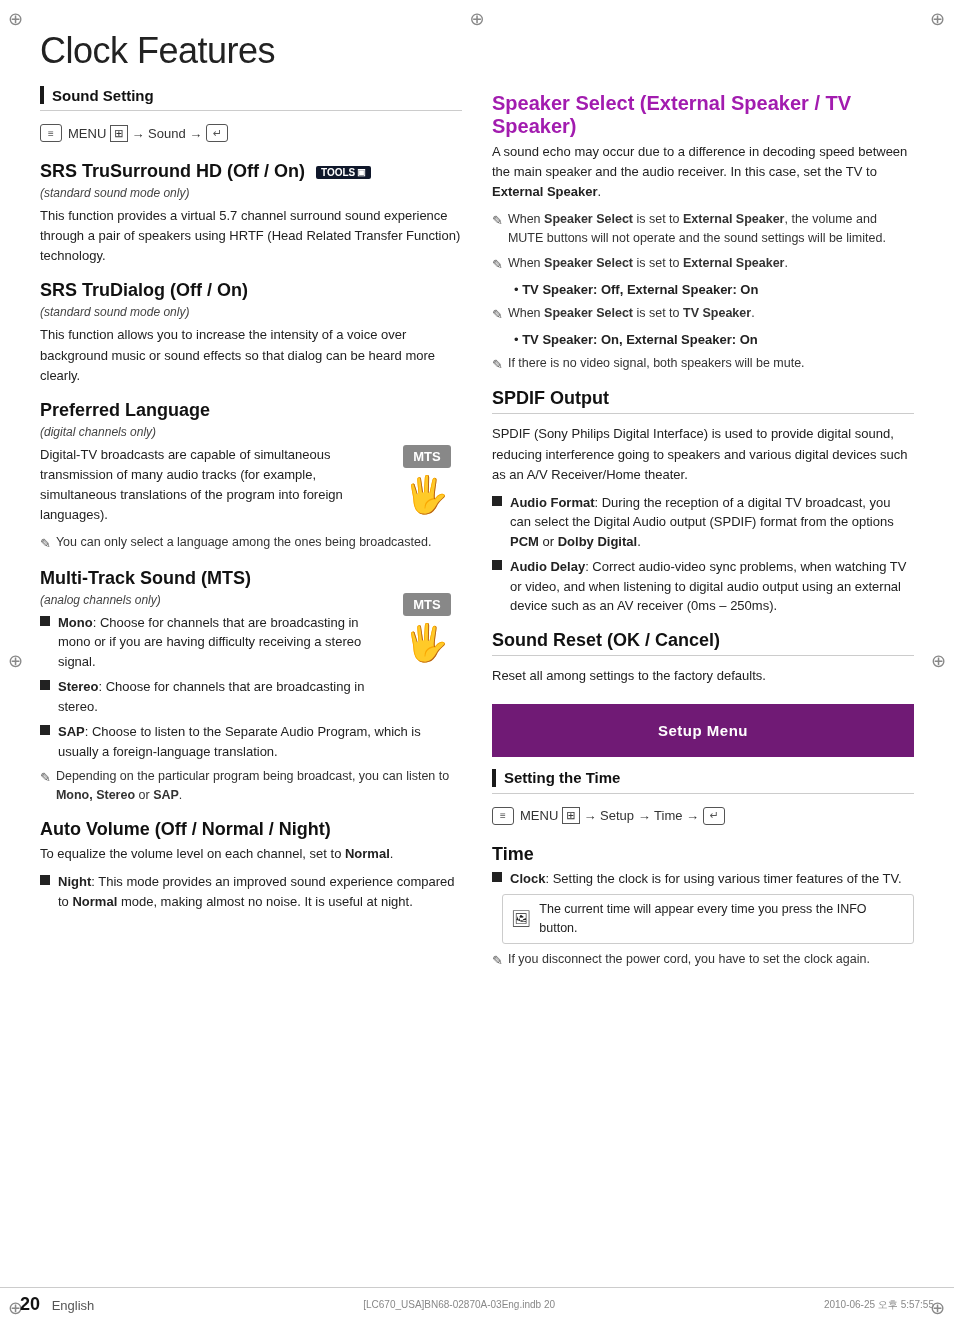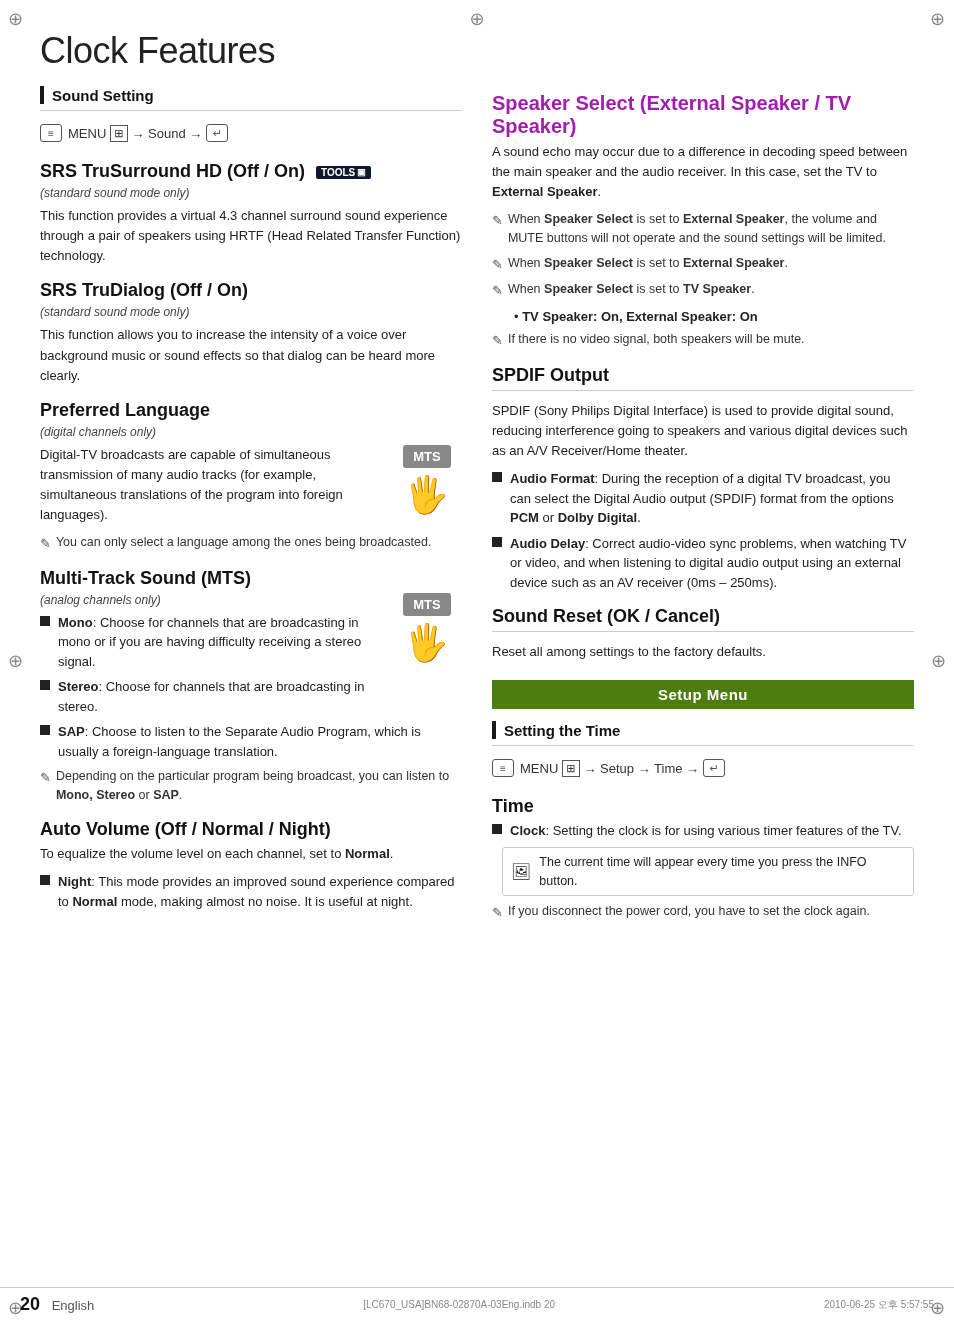--- a/index.html
+++ b/index.html
@@ -224,26 +224,26 @@
       border-radius: 3px;
       margin-bottom: 6px;
     }
     .mts-hand {
       font-size: 36px;
       color: #555;
     }
 
     
     .setup-menu-banner {
-      background: #4d7c0f;
+      background: #701a75;
       color: #fff;
       text-align: center;
       font-size: 15px;
       font-weight: bold;
-      padding: 6px 0;
+      padding: 18px 0;
       margin: 18px 0 12px 0;
       letter-spacing: 0.5px;
     }
 
     
     .info-box {
       border: 1.5px solid #ccc;
       border-radius: 3px;
       padding: 5px 8px;
       display: flex;
@@ -325,21 +325,21 @@
 
       <div>
         <h2 class="subsection-title">
           <span>SRS TruSurround HD (Off / On)</span>
           <span class="tools-badge">
             <span>TOOLS</span>
             <span style="font-size:9px; margin-left:2px;">▣</span>
           </span>
         </h2>
         <p class="note-italic">(standard sound mode only)</p>
-        <p class="body-text">This function provides a virtual 4.3 channel surround sound experience through a pair of speakers using HRTF (Head Related Transfer Function) technology.</p>
+        <p class="body-text">This function provides a virtual 5.7 channel surround sound experience through a pair of speakers using HRTF (Head Related Transfer Function) technology.</p>
       </div>
 
       <div>
         <h2 class="subsection-title">SRS TruDialog (Off / On)</h2>
         <p class="note-italic">(standard sound mode only)</p>
         <p class="body-text">This function allows you to increase the intensity of a voice over background music or sound effects so that dialog can be heard more clearly.</p>
       </div>
 
       <div>
         <h2 class="subsection-title">Preferred Language</h2>
@@ -409,20 +409,21 @@
           A sound echo may occur due to a difference in decoding speed between the main speaker and the audio receiver. In this case, set the TV to <b>External Speaker</b>.
         </p>
         <div class="note-line">
           <span class="note-pencil">✎</span>
           <span>When <b>Speaker Select</b> is set to <b>External Speaker</b>, the volume and MUTE buttons will not operate and the sound settings will be limited.</span>
         </div>
         <div class="note-line">
           <span class="note-pencil">✎</span>
           <span>When <b>Speaker Select</b> is set to <b>External Speaker</b>.</span>
         </div>
+        <div class="sub-bullet">• <b>TV Speaker: Off, External Speaker: On</b></div>
         <div class="note-line">
           <span class="note-pencil">✎</span>
           <span>When <b>Speaker Select</b> is set to <b>TV Speaker</b>.</span>
         </div>
         <div class="sub-bullet">• <b>TV Speaker: On, External Speaker: On</b></div>
         <div class="note-line">
           <span class="note-pencil">✎</span>
           <span>If there is no video signal, both speakers will be mute.</span>
         </div>
       </div>

